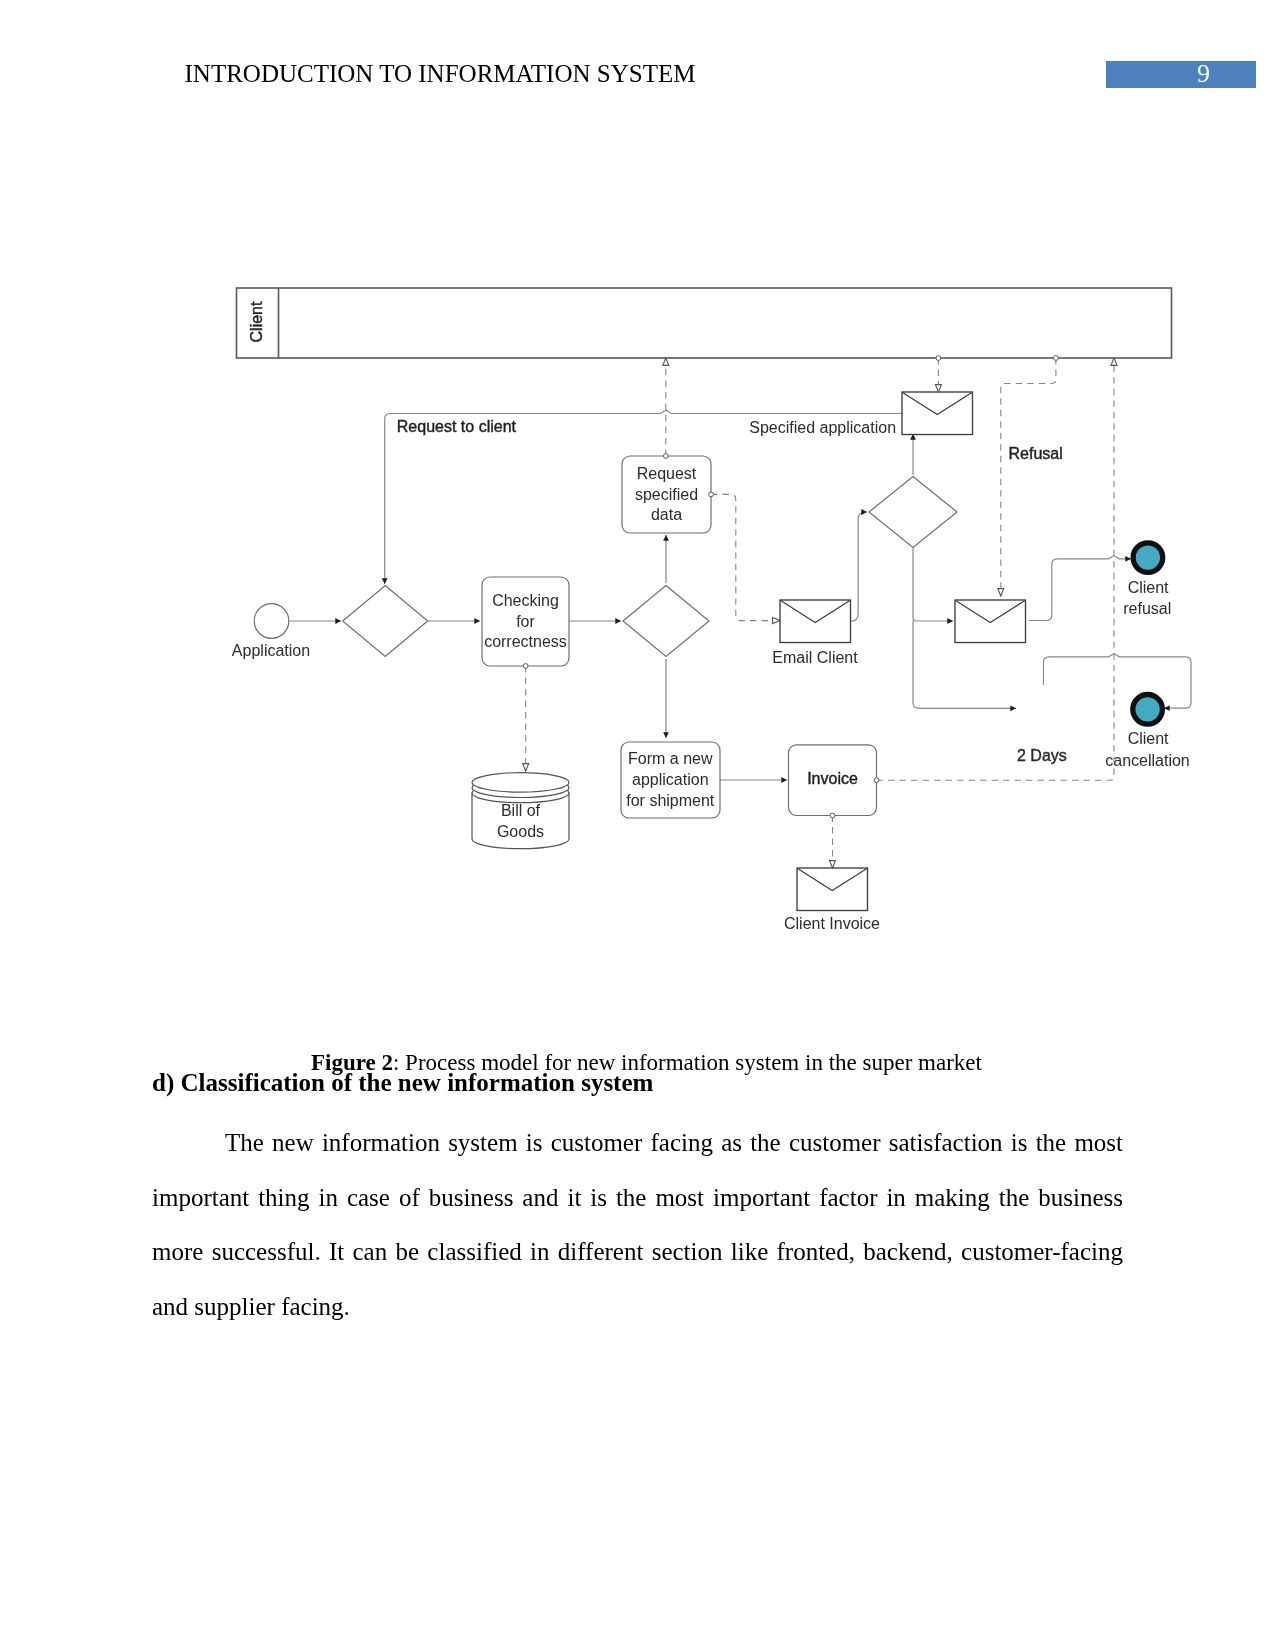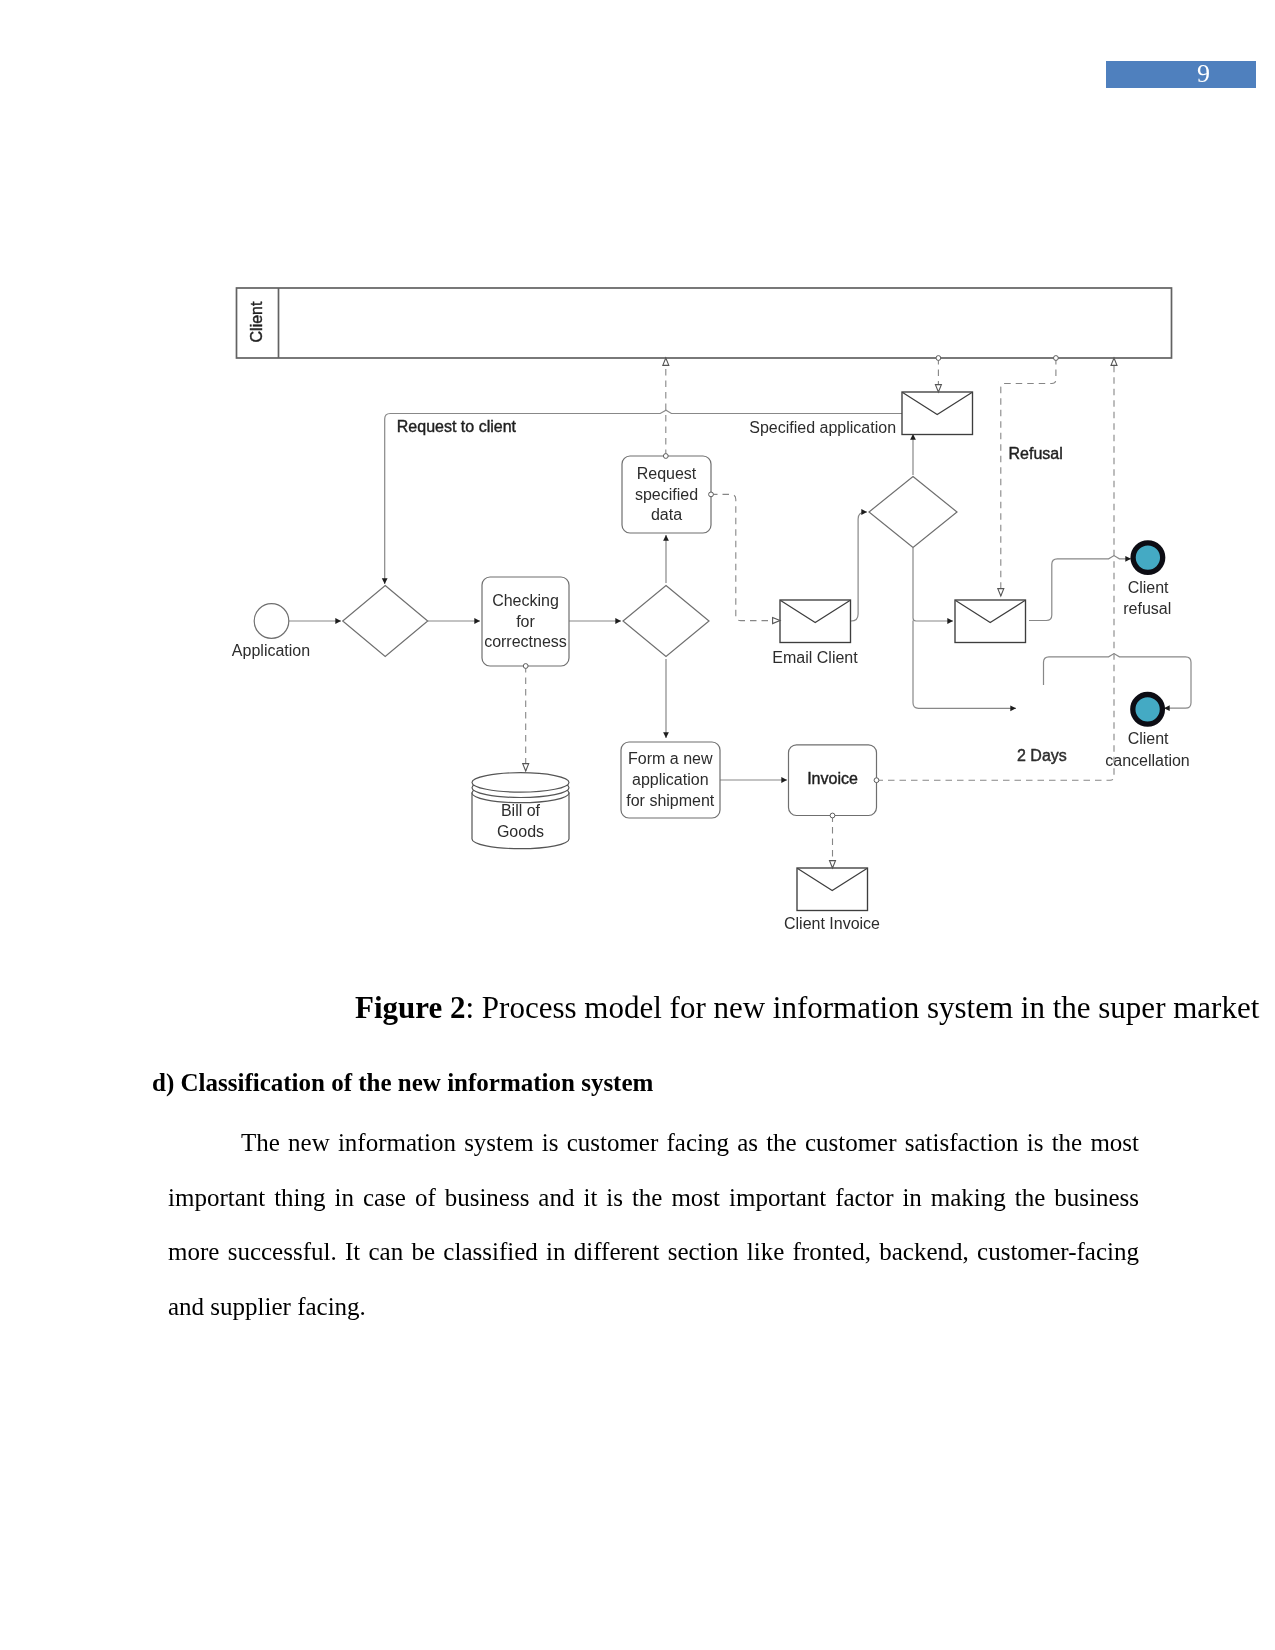--- a/index.html
+++ b/index.html
@@ -5,30 +5,31 @@
   html,body{margin:0;padding:0;}
   *{-webkit-font-smoothing:antialiased;}
   body{text-rendering:optimizeLegibility;}
   body{width:1275px;height:1650px;background:#fff;font-family:"Liberation Serif",serif;position:relative;overflow:hidden;}
   .page{position:absolute;left:0;top:0;width:1275px;height:1650px;}
   .hdr{position:absolute;left:184.5px;top:60px;font-size:25px;color:#000;white-space:nowrap;}
   .badge{position:absolute;left:1106px;top:61px;width:150px;height:27px;}
   .badge-num{position:absolute;left:0;right:46px;top:-2px;text-align:right;color:#fff;font-size:26px;}
   .p1{position:absolute;left:152px;top:159px;width:971px;font-size:25px;line-height:54.5px;font-weight:bold;text-align:justify;}
   .p2{position:absolute;left:152px;top:1056px;width:971px;font-size:25px;line-height:54.5px;font-weight:bold;}
-  .p3{position:absolute;left:152px;top:1116px;width:971px;font-size:25px;line-height:54.5px;text-align:justify;text-indent:73px;margin-left:16px;}
-  .figcap{position:absolute;left:311px;top:990px;font-size:31px;white-space:nowrap;margin-left:44px;}
+  .p3{position:absolute;left:152px;top:1116px;width:971px;font-size:25px;line-height:54.5px;text-align:justify;text-indent:73px;}
+  .figcap{position:absolute;left:311px;top:1050px;font-size:23px;white-space:nowrap;}
   svg.bpmn{position:absolute;left:0;top:0;}
   .dlbl{font-family:"Liberation Sans",sans-serif;font-size:16px;fill:#2c2c2c;}
   .dlbl2{font-family:"Liberation Sans",sans-serif;font-size:16px;fill:#1f1f1f;stroke:#1f1f1f;stroke-width:0.42px;paint-order:stroke fill;}
 </style>
 </head>
 <body>
 
 <div class="page">
+  <div class="hdr">INTRODUCTION TO INFORMATION SYSTEM</div>
   <div class="badge" style="background-color: rgb(79, 128, 190);">
       <div class="badge-num">9</div>
     </div>
   <div class="figcap"><b>Figure 2</b><span>: Process model for new information system in the super market</span></div>
   <div class="p2">d) Classification of the new information system</div>
   <div class="p3">The new information system is customer facing as the customer satisfaction is the most important thing in case of business and it is the most important factor in making the business more successful. It can be classified in different section like fronted, backend, customer-facing and supplier facing.</div>
 <svg class="bpmn" width="1275" height="1650" viewBox="0 0 1275 1650">
 <defs>
   <marker id="arwF" markerWidth="8" markerHeight="8" refX="6.2" refY="3.4" orient="auto" markerUnits="userSpaceOnUse">
     <path d="M0.5,0.5 L6.2,3.4 L0.5,6.3 z" fill="#1d1d1d" stroke="none"></path>

